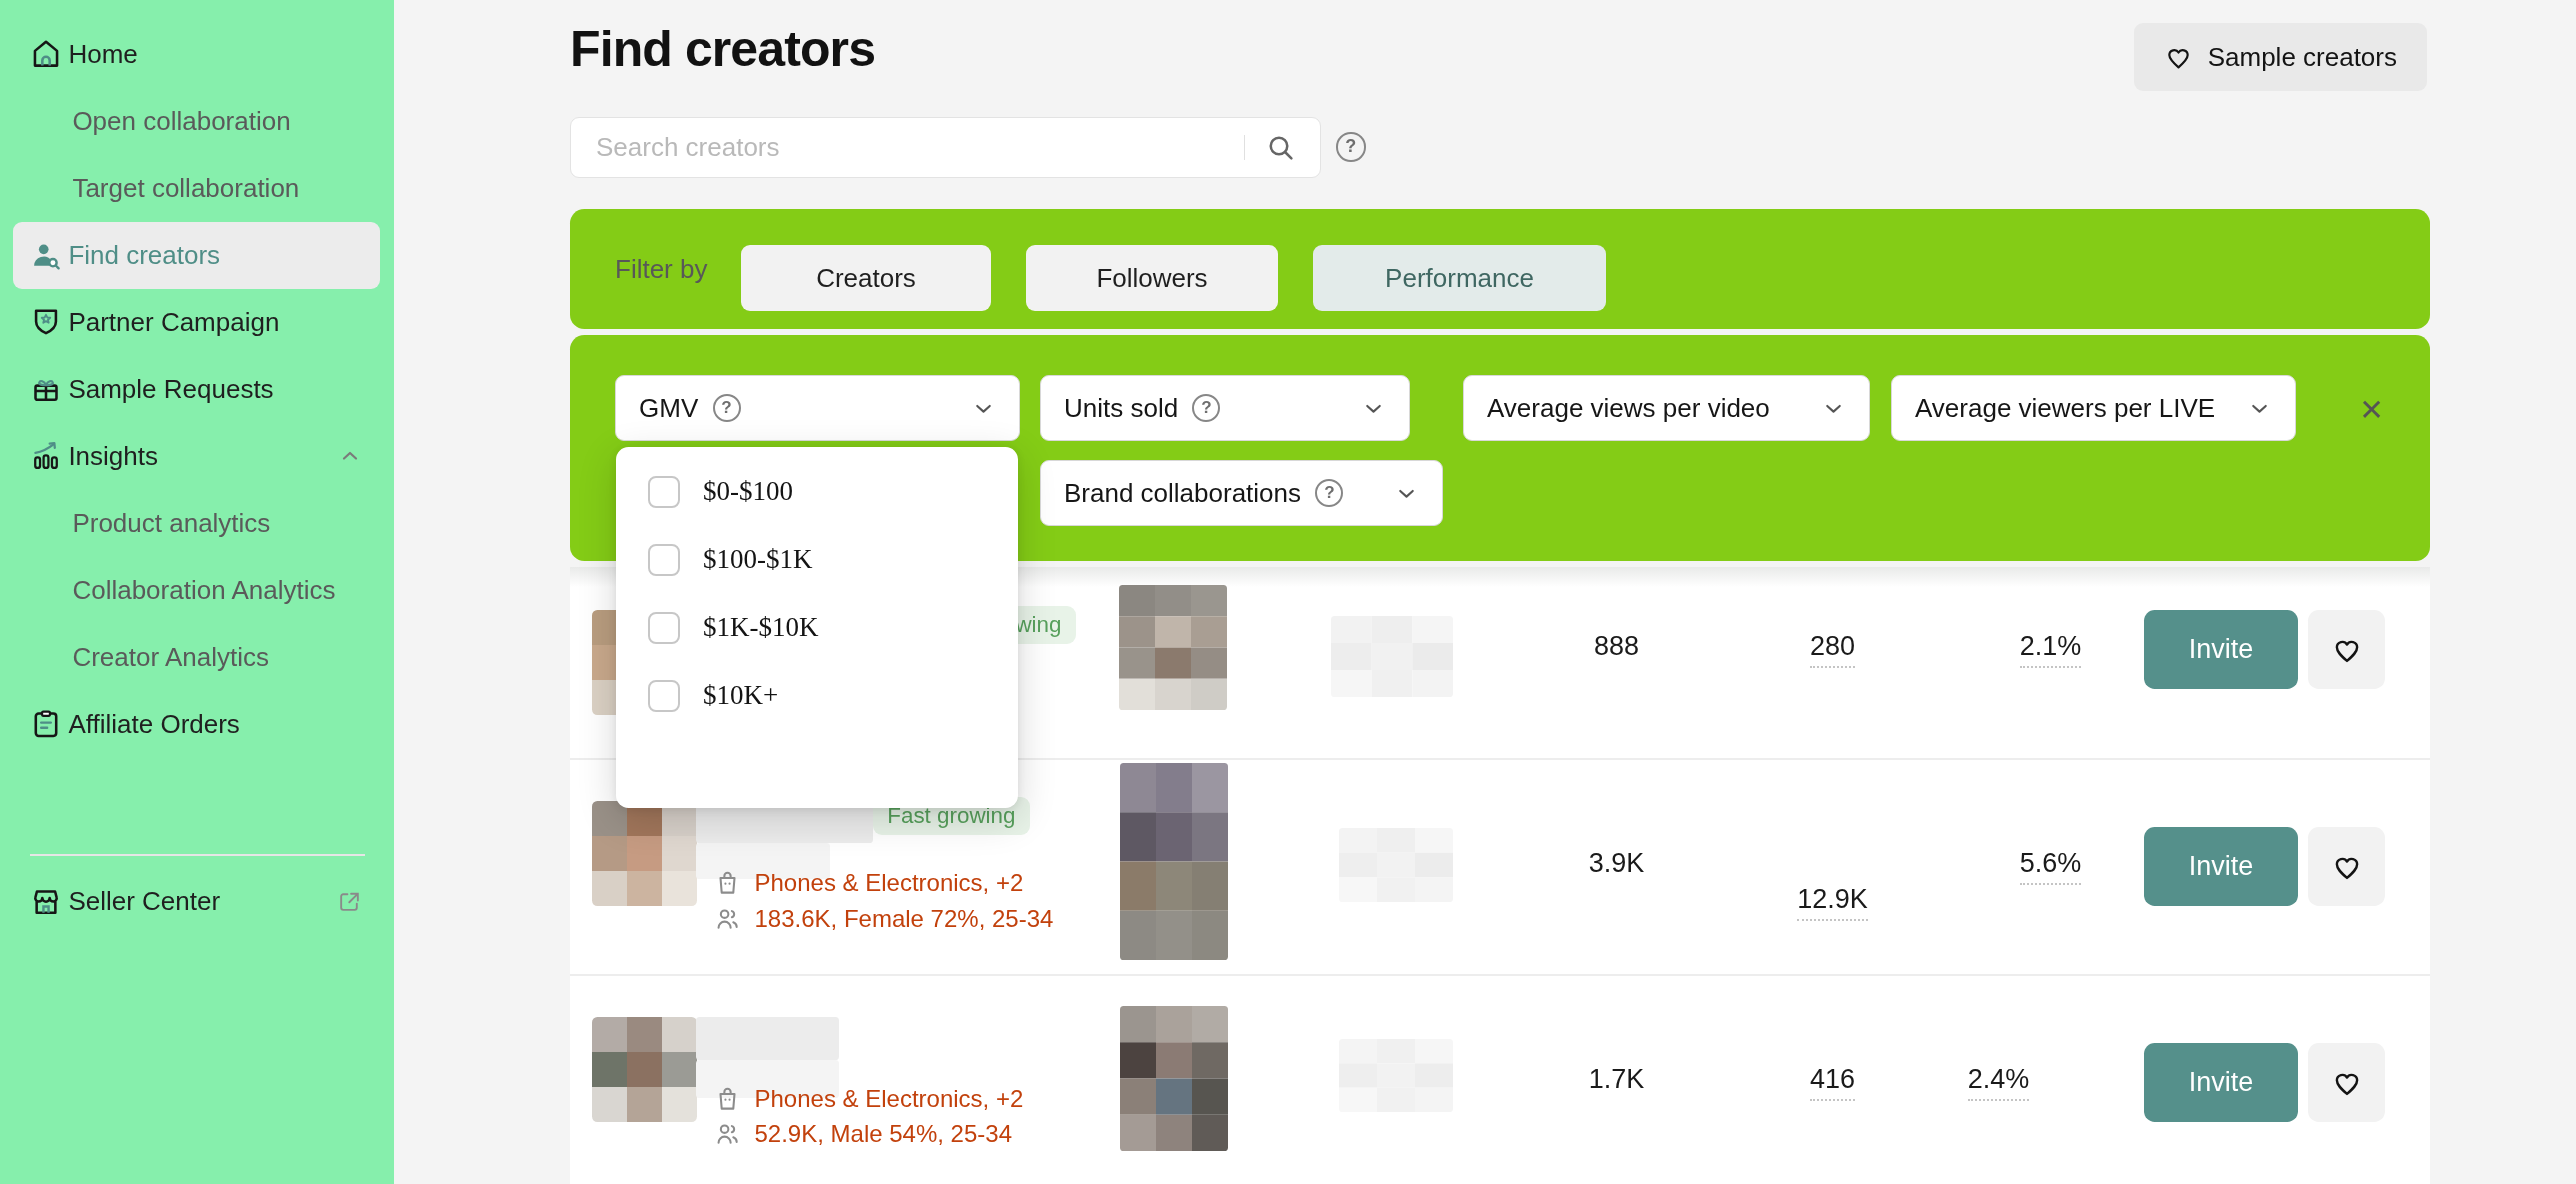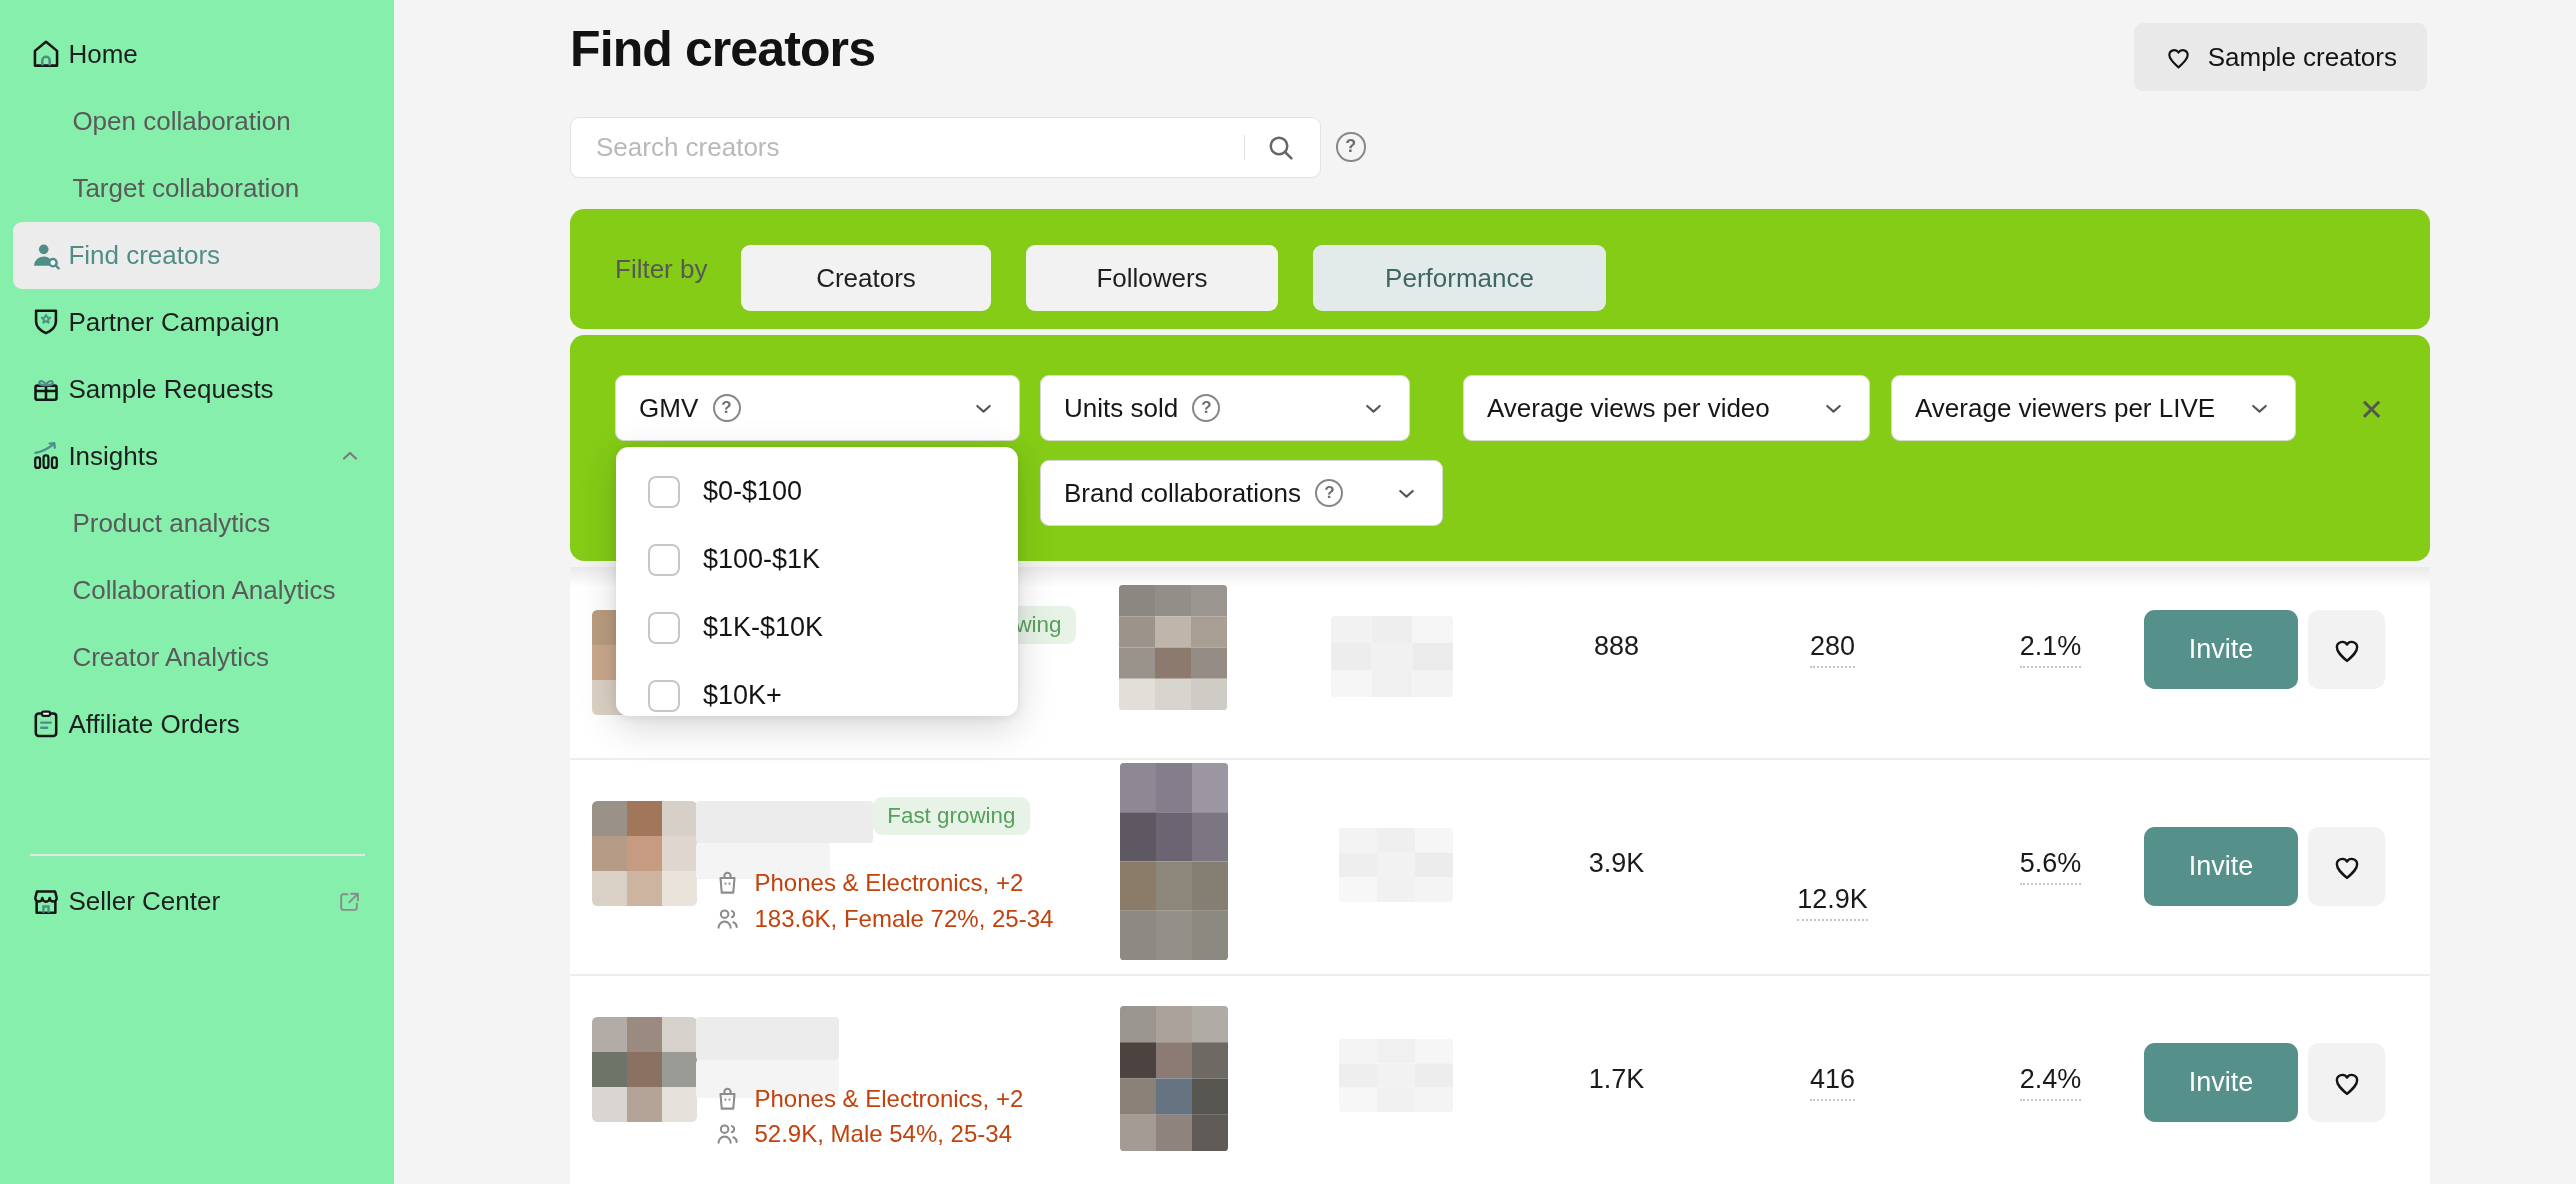--- a/index.html
+++ b/index.html
@@ -62,22 +62,22 @@
   .drop .qcirc{width:28px; height:28px; border-width:2.2px; font-size:17px;}
   .drop-gmv{left:45px; top:40px; width:405px;}
   .drop-units{left:470px; top:40px; width:370px;}
   .drop-views{left:893px; top:40px; width:407px;}
   .drop-live{left:1321px; top:40px; width:405px;}
   .drop-brand{left:470px; top:125px; width:403px;}
   .filters-close{position:absolute; left:1781px; top:54px; width:41px; height:41px; display:flex; align-items:center;
     justify-content:center; font-size:29.5px; color:#555; cursor:pointer;}
 
   
-  .gmv-panel{position:absolute; left:616px; top:447px; width:402px; height:269px; background:#fff; border-radius:12.5px;
-    box-shadow:0 10.7px 39px rgba(0,0,0,.16), 0 1.8px 9px rgba(0,0,0,.08); z-index:30; padding-top:10.7px; box-sizing:border-box;}
+  .gmv-panel{position:absolute; left:616px; top:447px; width:402px; height:361px; background:#fff; border-radius:12.5px;
+    box-shadow:0 10.7px 39px rgba(0,0,0,.16), 0 1.8px 9px rgba(0,0,0,.08); z-index:30; padding-top:10.7px; box-sizing:border-box;font-family:Liberation Serif, serif;}
   .opt{height:68px; display:flex; align-items:center; padding-left:32px; gap:23px; font-size:27px; color:#141414; cursor:pointer;}
   .cbx{width:32px; height:32px; border:2.7px solid #c7c7c7; border-radius:8px; background:#fff; box-sizing:border-box;}
 
   
   .ctable{position:absolute; left:570px; top:567px; width:1860px; height:618px; background:#fff;}
   .ctable::before{content:""; position:absolute; left:0; top:0; right:0; height:19.7px;
     background:linear-gradient(#e9eae9, rgba(255,255,255,0)); pointer-events:none;}
   .rowsep{position:absolute; left:0; width:1860px; height:1.8px; background:#ededed;}
   .avatar{position:absolute; width:105px; height:105px; border-radius:5.4px; overflow:hidden;}
   .avatar svg, .thumb svg, .valblur svg{width:100%; height:100%; display:block;}
@@ -488,21 +488,21 @@
           <rect x="0" y="1" width="1" height="1" fill="#eeeeee"></rect>
           <rect x="1" y="1" width="1" height="1" fill="#f2f2f2"></rect>
           <rect x="2" y="1" width="1" height="1" fill="#ededed"></rect>
           <rect x="0" y="2" width="1" height="1" fill="#f7f7f7"></rect>
           <rect x="1" y="2" width="1" height="1" fill="#f1f1f1"></rect>
           <rect x="2" y="2" width="1" height="1" fill="#f4f4f4"></rect>
         </svg>
     </div>
     <div class="stat" style="left:948px; top:497px;"><span>1.7K</span></div>
     <div class="stat" style="left:1164px; top:497px;"><span class="dotted">416</span></div>
-    <div class="stat" style="left:1382px; top:497px;"><span class="dotted">2.4%</span></div>
+    <div class="stat" style="left:1330px; top:497px;"><span class="dotted">2.4%</span></div>
     <button class="invite" style="top:476px;">Invite</button>
     <div class="heart-btn" style="top:476px;">
       <svg viewBox="0 0 24 24" fill="none">
           <path d="M12 20.2C7.2 16 4.4 13.2 4.4 10a4.1 4.1 0 0 1 7.6-2.1A4.1 4.1 0 0 1 19.6 10c0 3.2-2.8 6-7.6 10.2Z" stroke="#141414" stroke-width="1.8" stroke-linejoin="round"></path>
         </svg>
     </div>
   </div>
 </div>
 
 <div class="gmv-panel">

